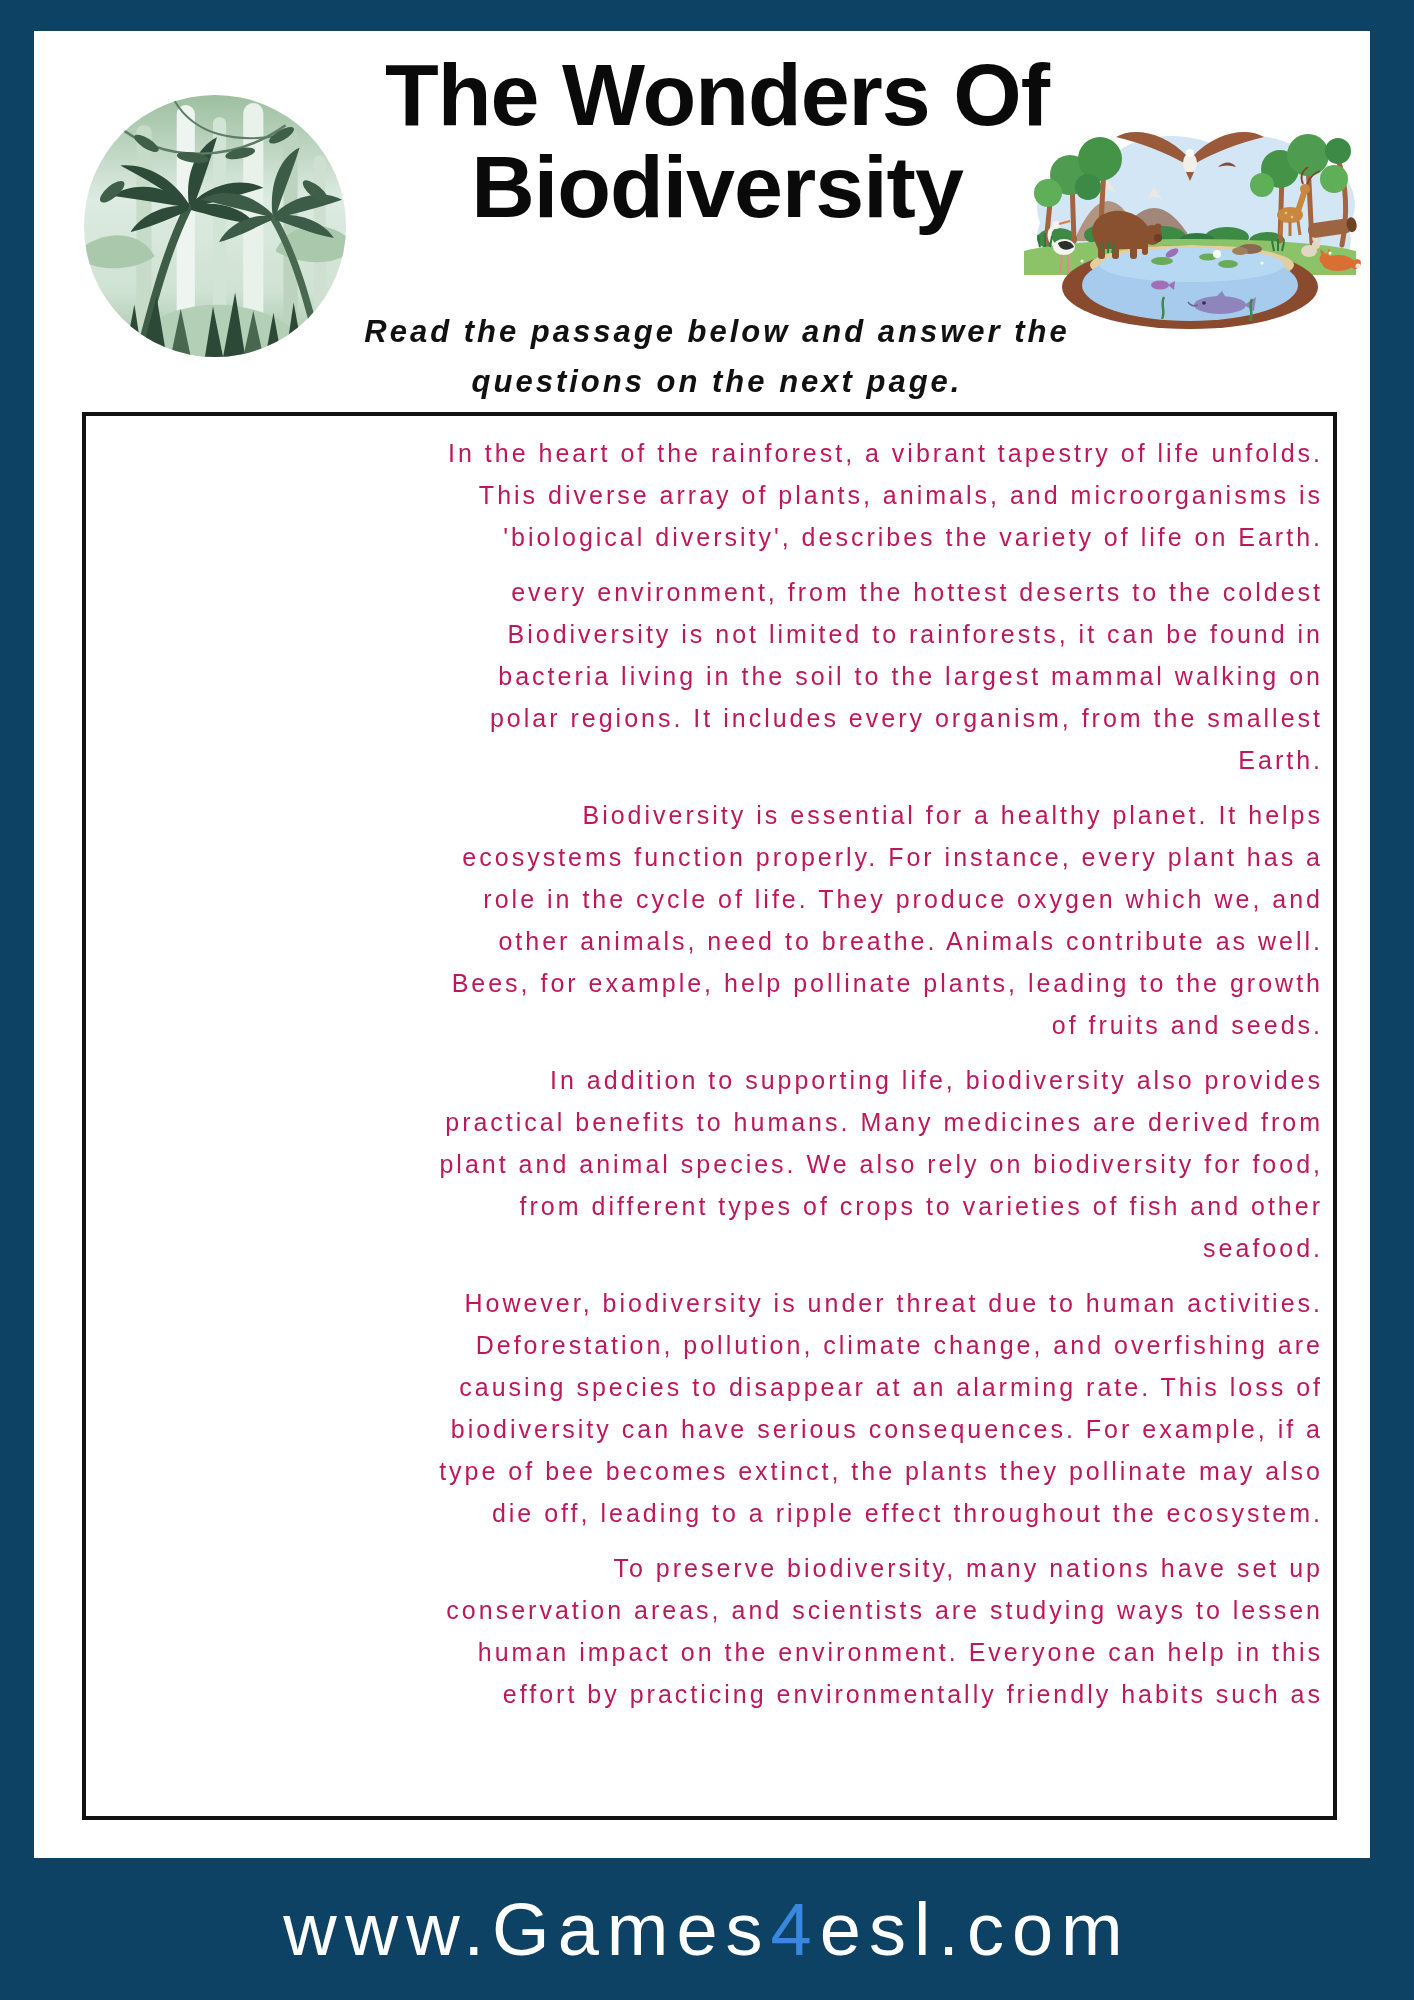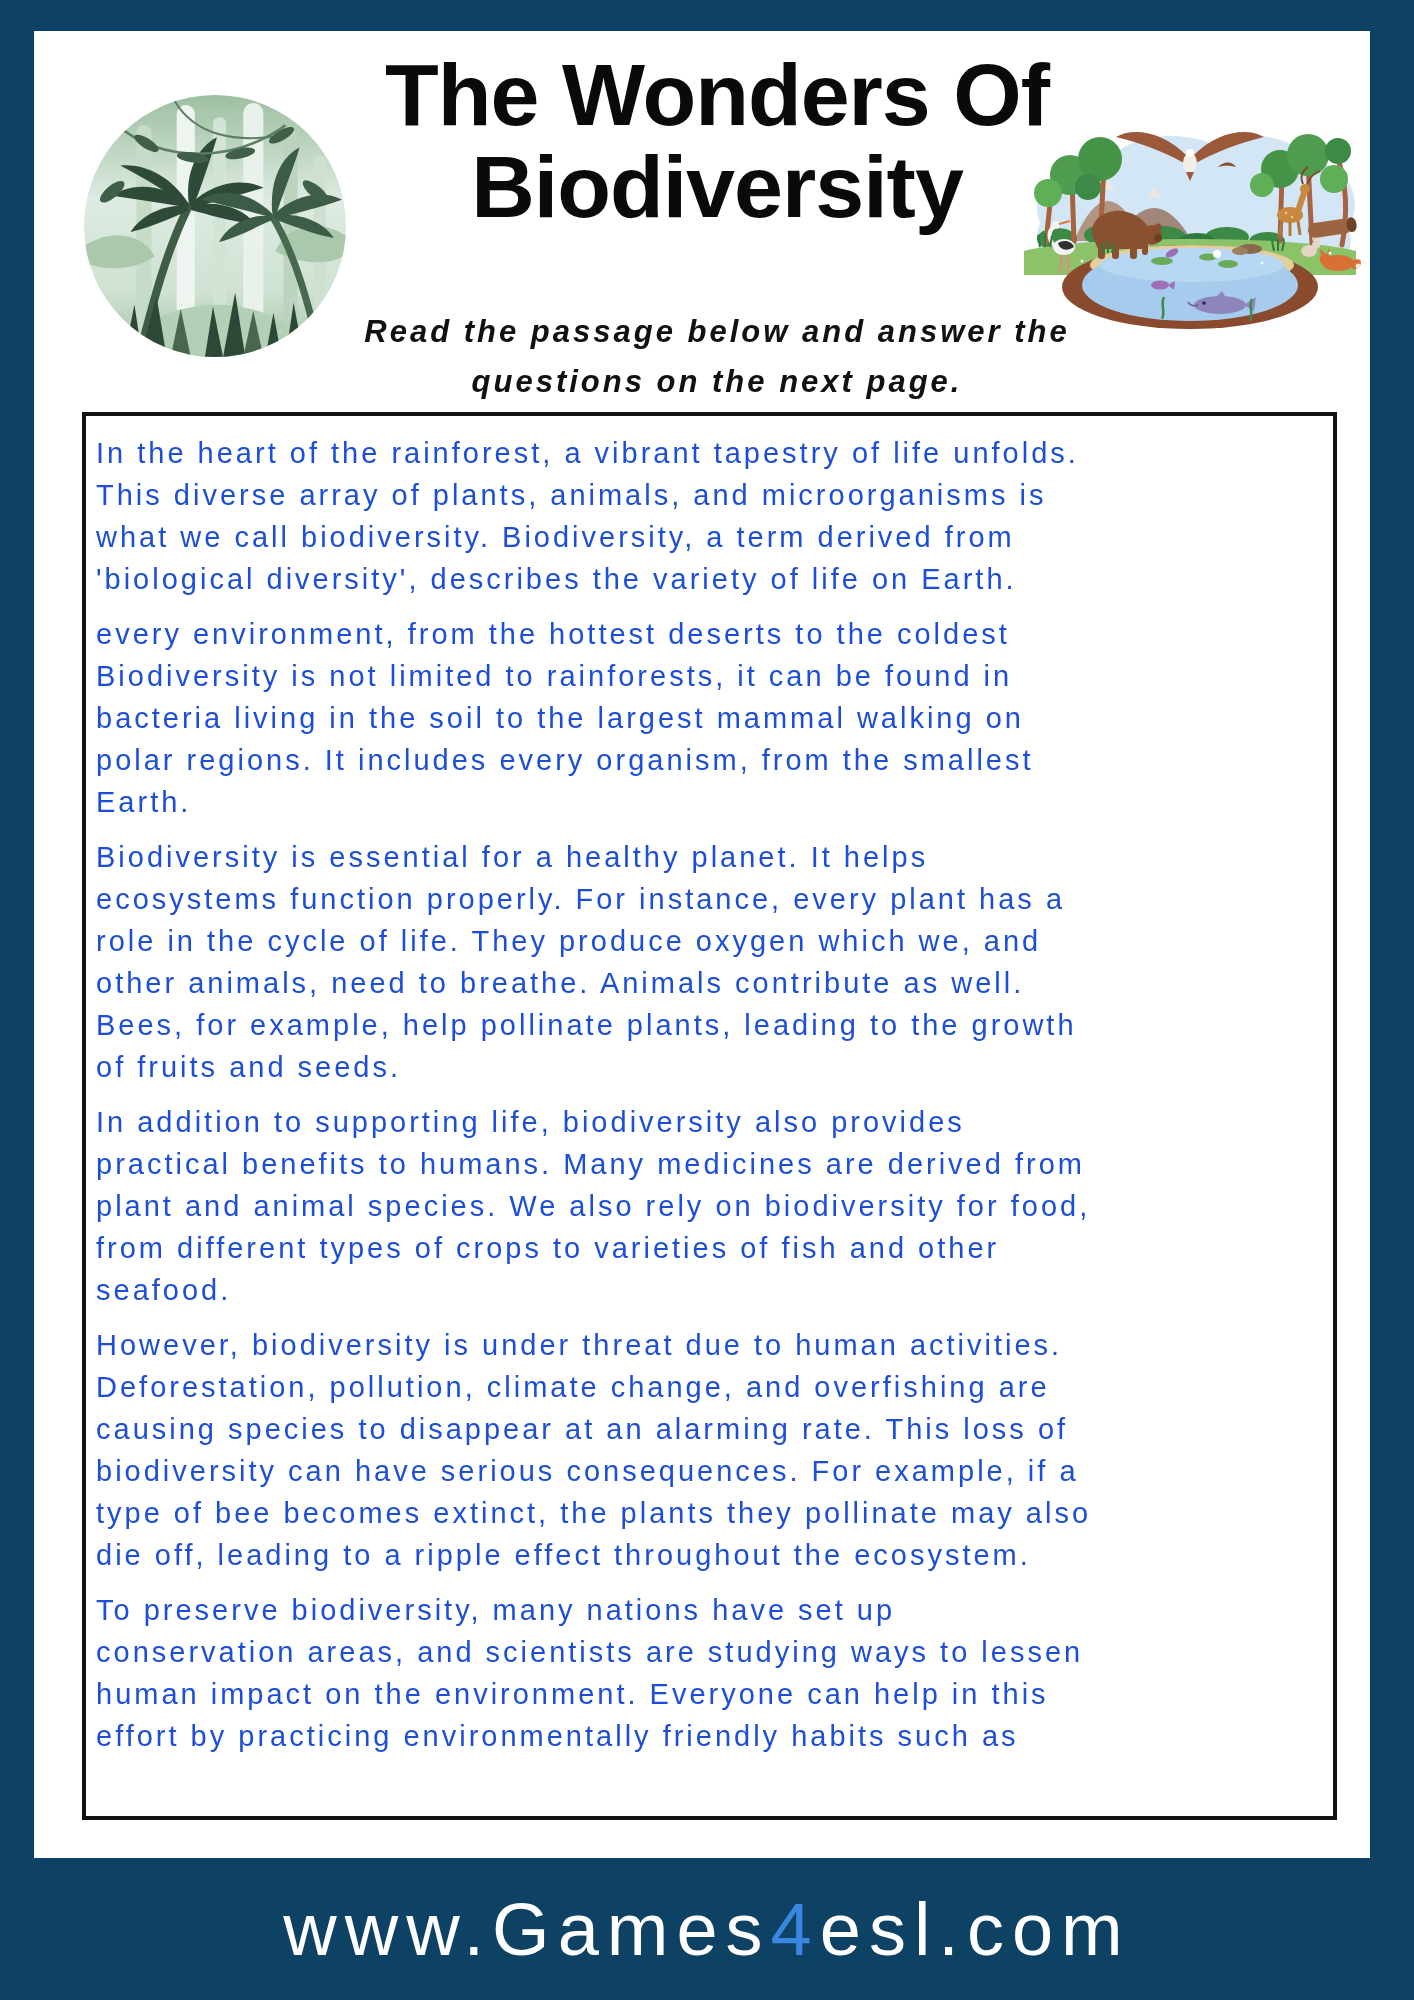--- a/index.html
+++ b/index.html
@@ -25,22 +25,22 @@
   .subtitle-line{
     font-size:31px;line-height:50px;font-weight:700;font-style:italic;
     letter-spacing:3px;white-space:nowrap;color:#111;
   }
   .illu{position:absolute;}
   .illu-left{left:50px;top:64px;width:262px;height:262px;}
   .illu-right{left:978px;top:92px;width:356px;height:210px;}
   .passage-box{
     position:absolute;left:48px;top:381px;width:1255px;height:1408px;
     box-sizing:border-box;border:4px solid #121212;background:#fff;
-    padding:16px 10px;text-align:left;
-    font-size:29px;letter-spacing:3px;color:#1d4ed8;
+    padding:16px 10px;text-align:right;
+    font-size:25px;letter-spacing:3px;color:#be185d;
   }
   .paragraph{margin:0 0 13px 0;}
   .paragraph:last-child{margin-bottom:16px;}
   .p-line{line-height:42px;white-space:nowrap;}
   .footer{
     position:absolute;left:0;top:1858px;width:1414px;height:142px;
     display:flex;align-items:center;justify-content:center;
     color:#ffffff;font-size:74px;font-weight:400;letter-spacing:8px;
     white-space:nowrap;
   }
@@ -258,21 +258,20 @@
 
   <div class="header-text title-block" style="position:absolute;">
     <div class="title-line">The Wonders Of</div>
     <div class="title-line">Biodiversity</div>
   </div>
 
   <div class="passage-box">
       <div class="paragraph">
         <div class="p-line">In the heart of the rainforest, a vibrant tapestry of life unfolds.</div>
         <div class="p-line">This diverse array of plants, animals, and microorganisms is</div>
-        <div class="p-line">what we call biodiversity. Biodiversity, a term derived from</div>
         <div class="p-line">'biological diversity', describes the variety of life on Earth.</div>
       </div>
       <div class="paragraph">
         <div class="p-line">every environment, from the hottest deserts to the coldest</div>
         <div class="p-line">Biodiversity is not limited to rainforests, it can be found in</div>
         <div class="p-line">bacteria living in the soil to the largest mammal walking on</div>
         <div class="p-line">polar regions. It includes every organism, from the smallest</div>
         <div class="p-line">Earth.</div>
       </div>
       <div class="paragraph">

